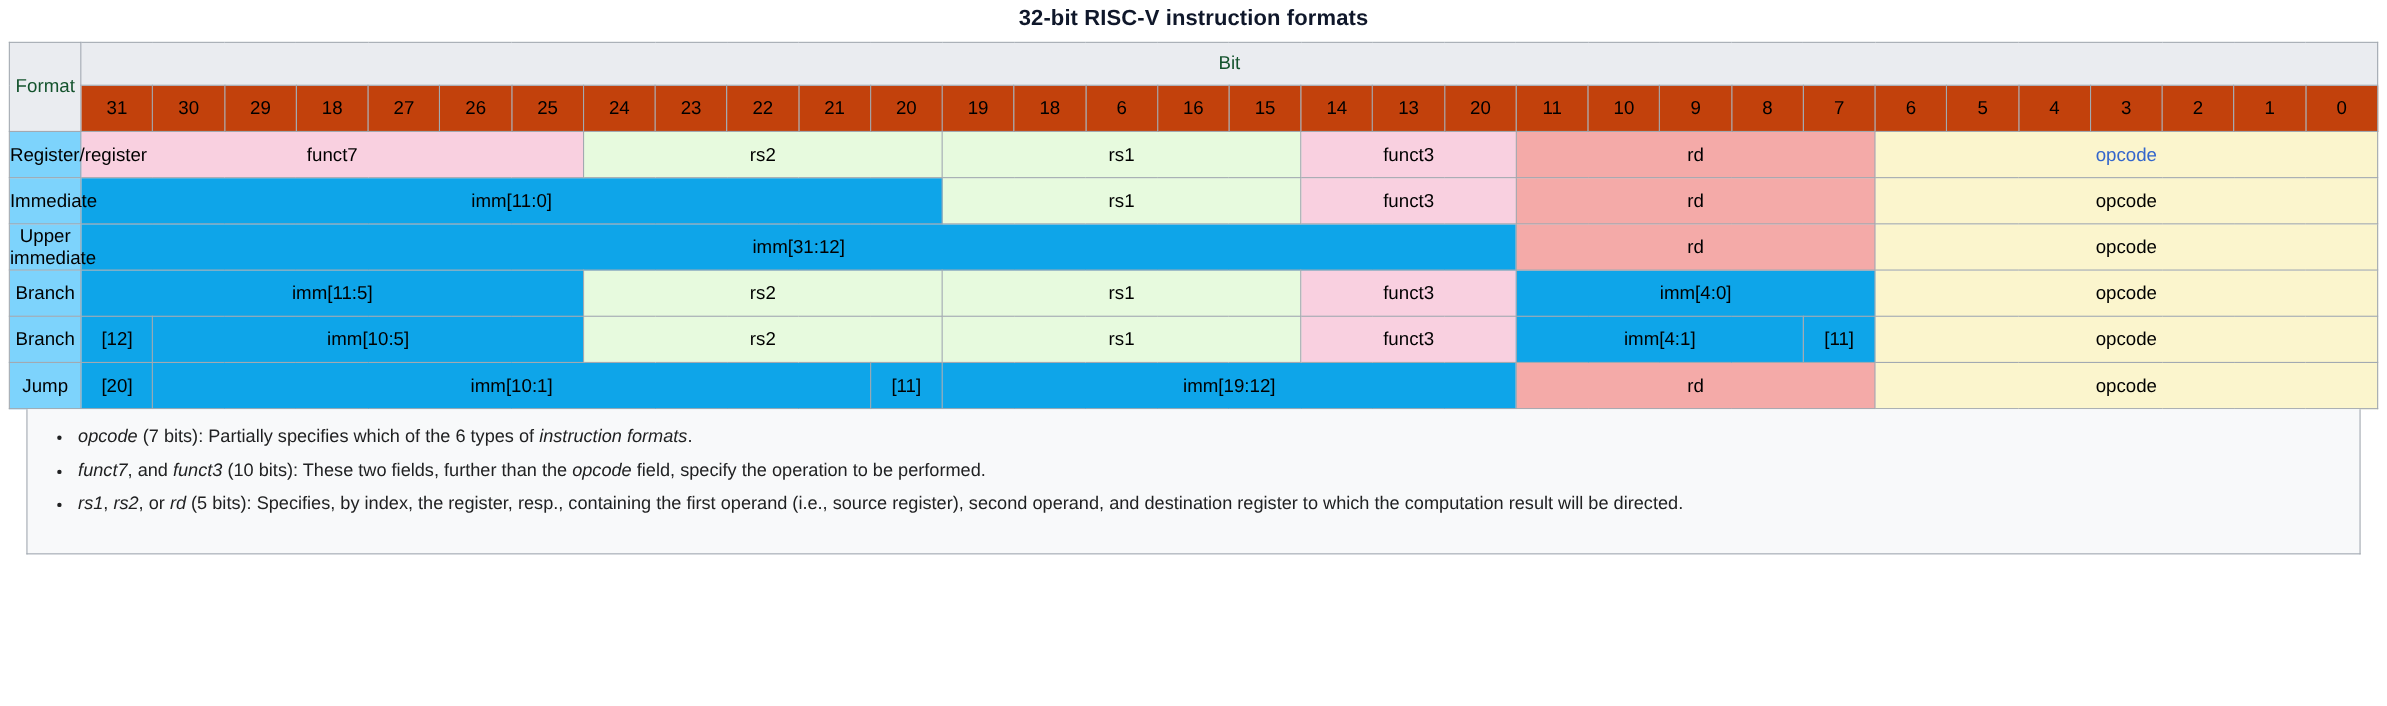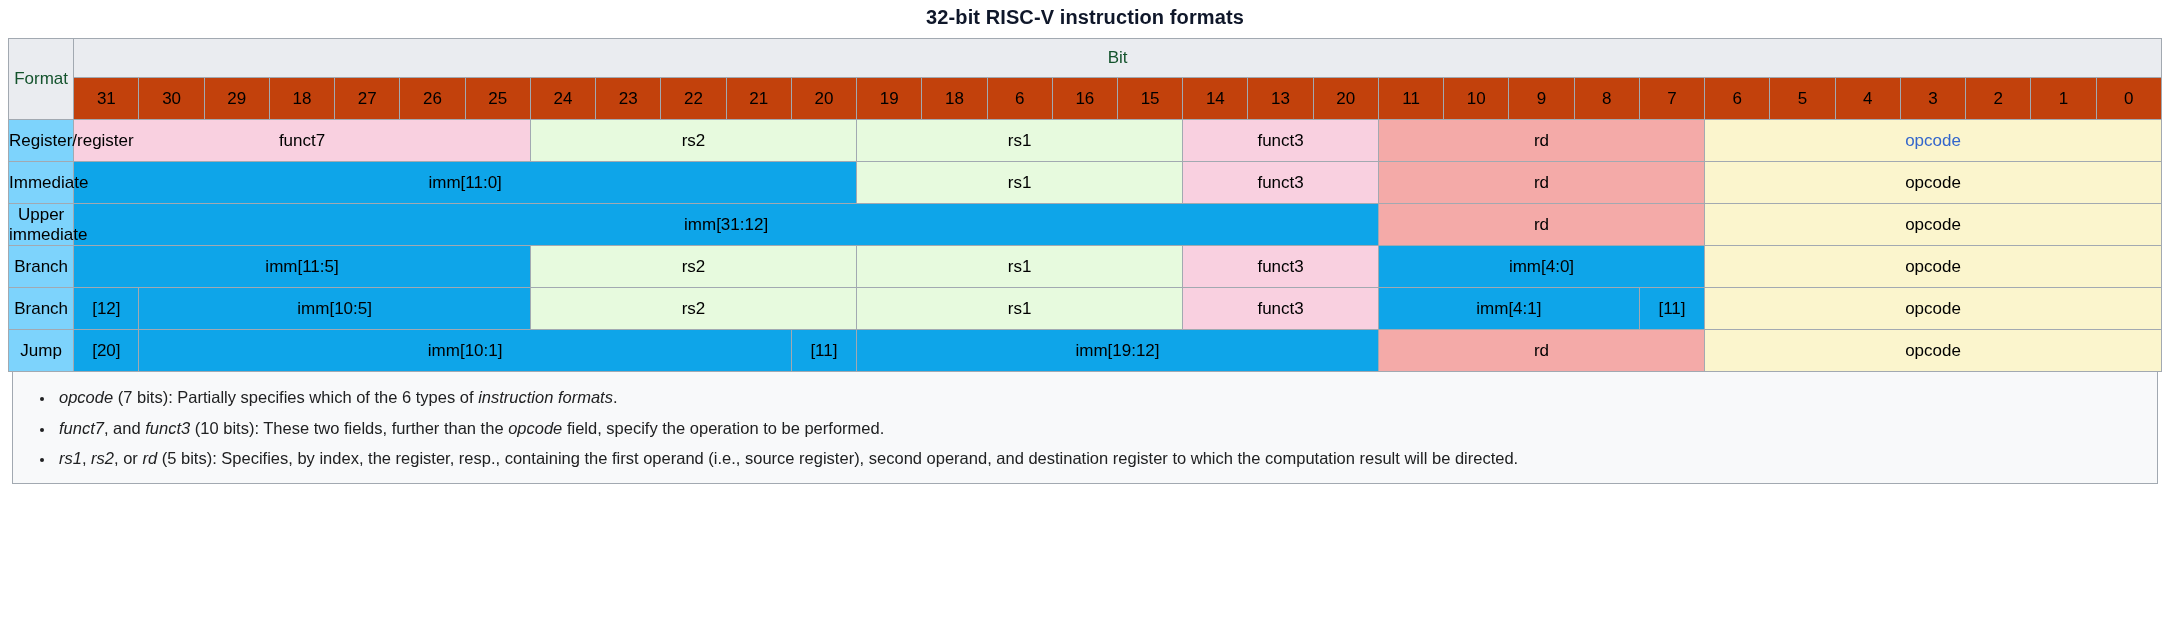--- a/index.html
+++ b/index.html
@@ -74,25 +74,25 @@
   .f-reg  {background:#e7fade;}
   .f-rd   {background:#f4aaa8;}
   .f-opc  {background:#fbf5cd;}
   .f-imm  {background:#0ea5e9;}
 
   td.field{height:41px;color:#000;font-size:17.5px;}
   td.field.link{color:#3366cc;}
 
   
   .notes{
-    margin:0 12px;
+    margin:0 24px;
     border:1px solid #a2a9b1;
     border-top:none;
     background:#f8f9fa;
-    padding:8px 0 6px 0;
+    padding:8px 0 26px 0;
   }
   .notes ul{
     margin:0;
     padding:0 0 0 42px;
     list-style:disc;
   }
   .notes li{
     font-size:16.5px;
     line-height:1.55;
     margin:5px 0;

